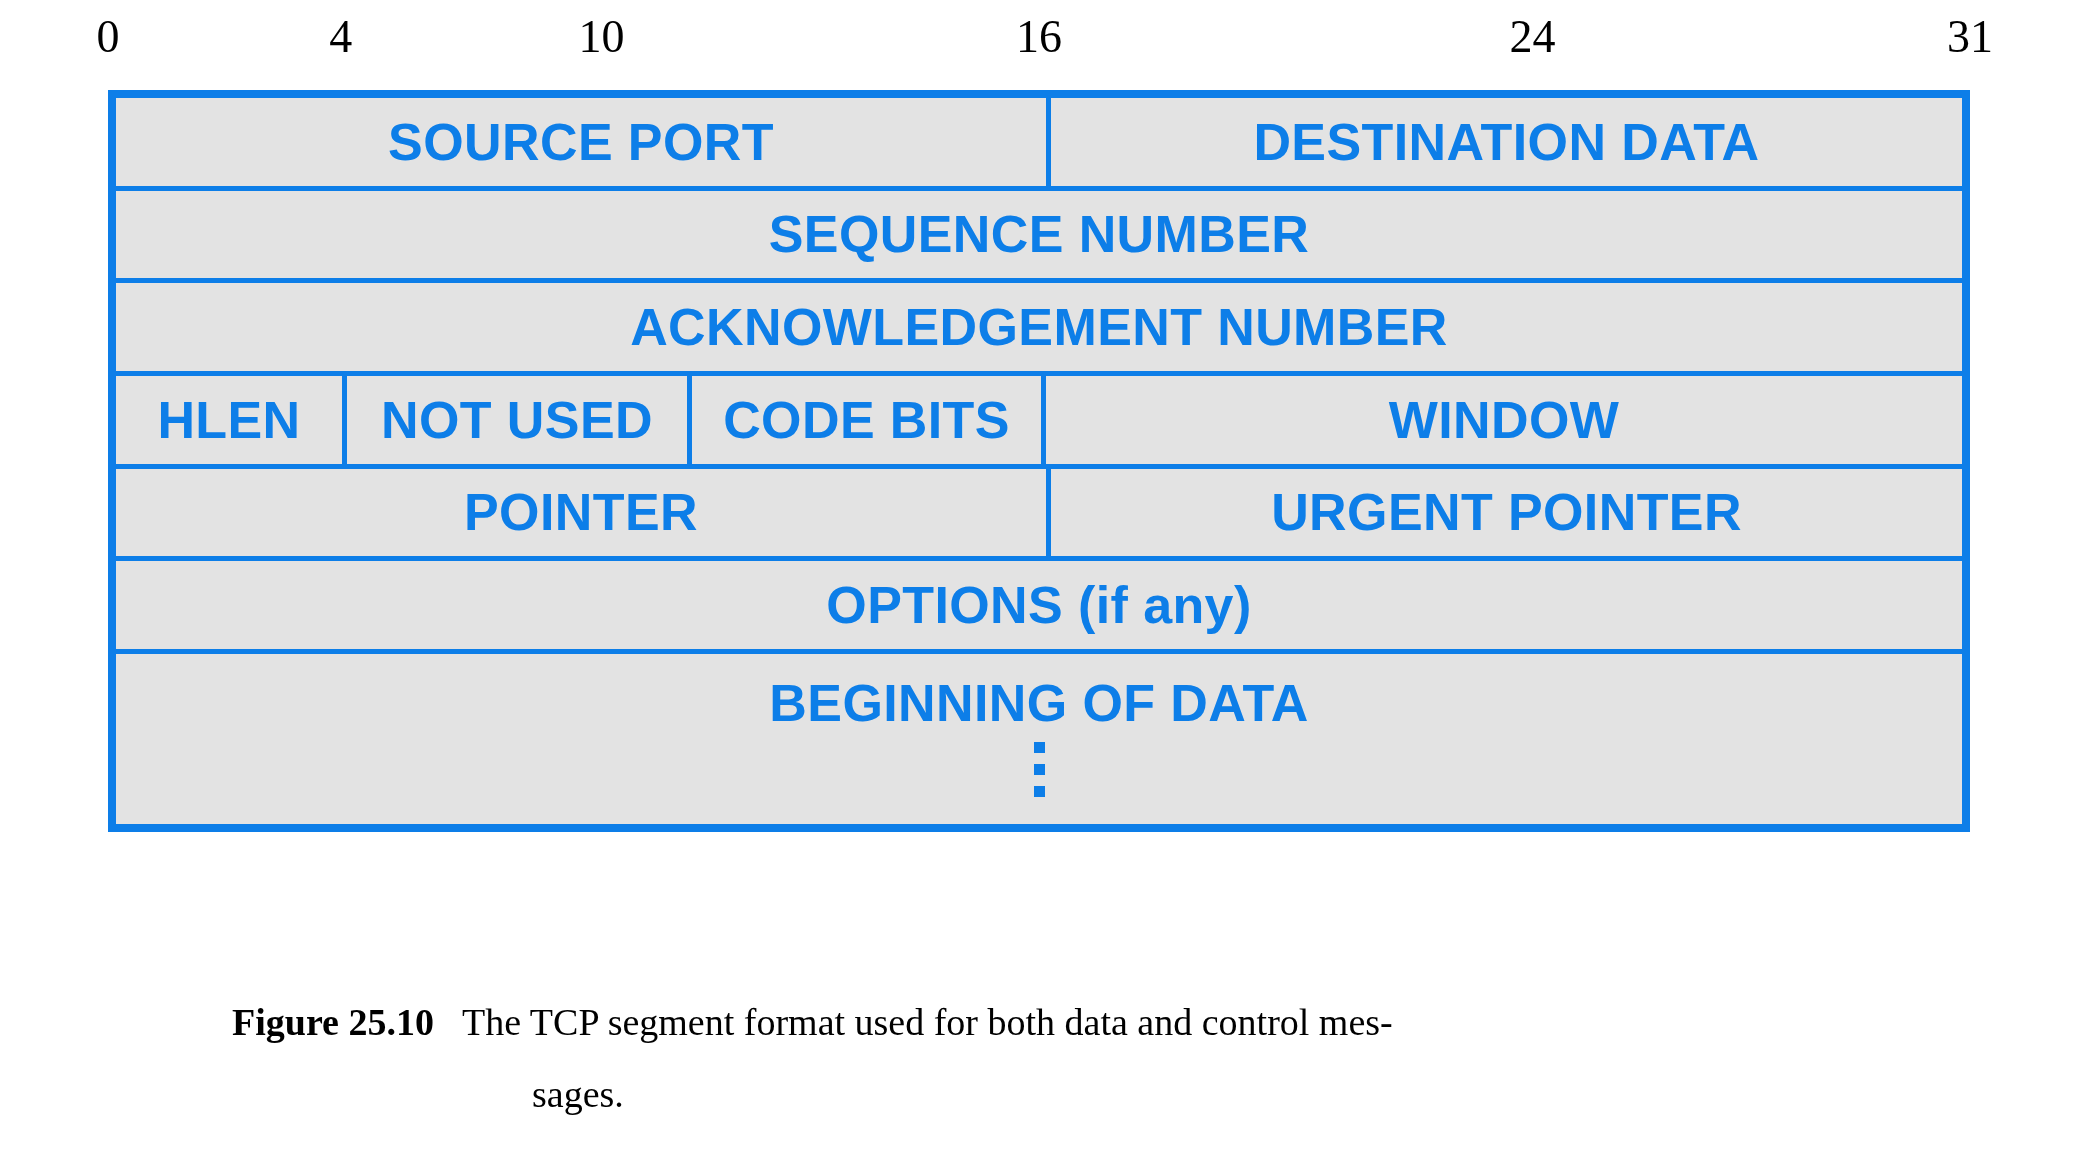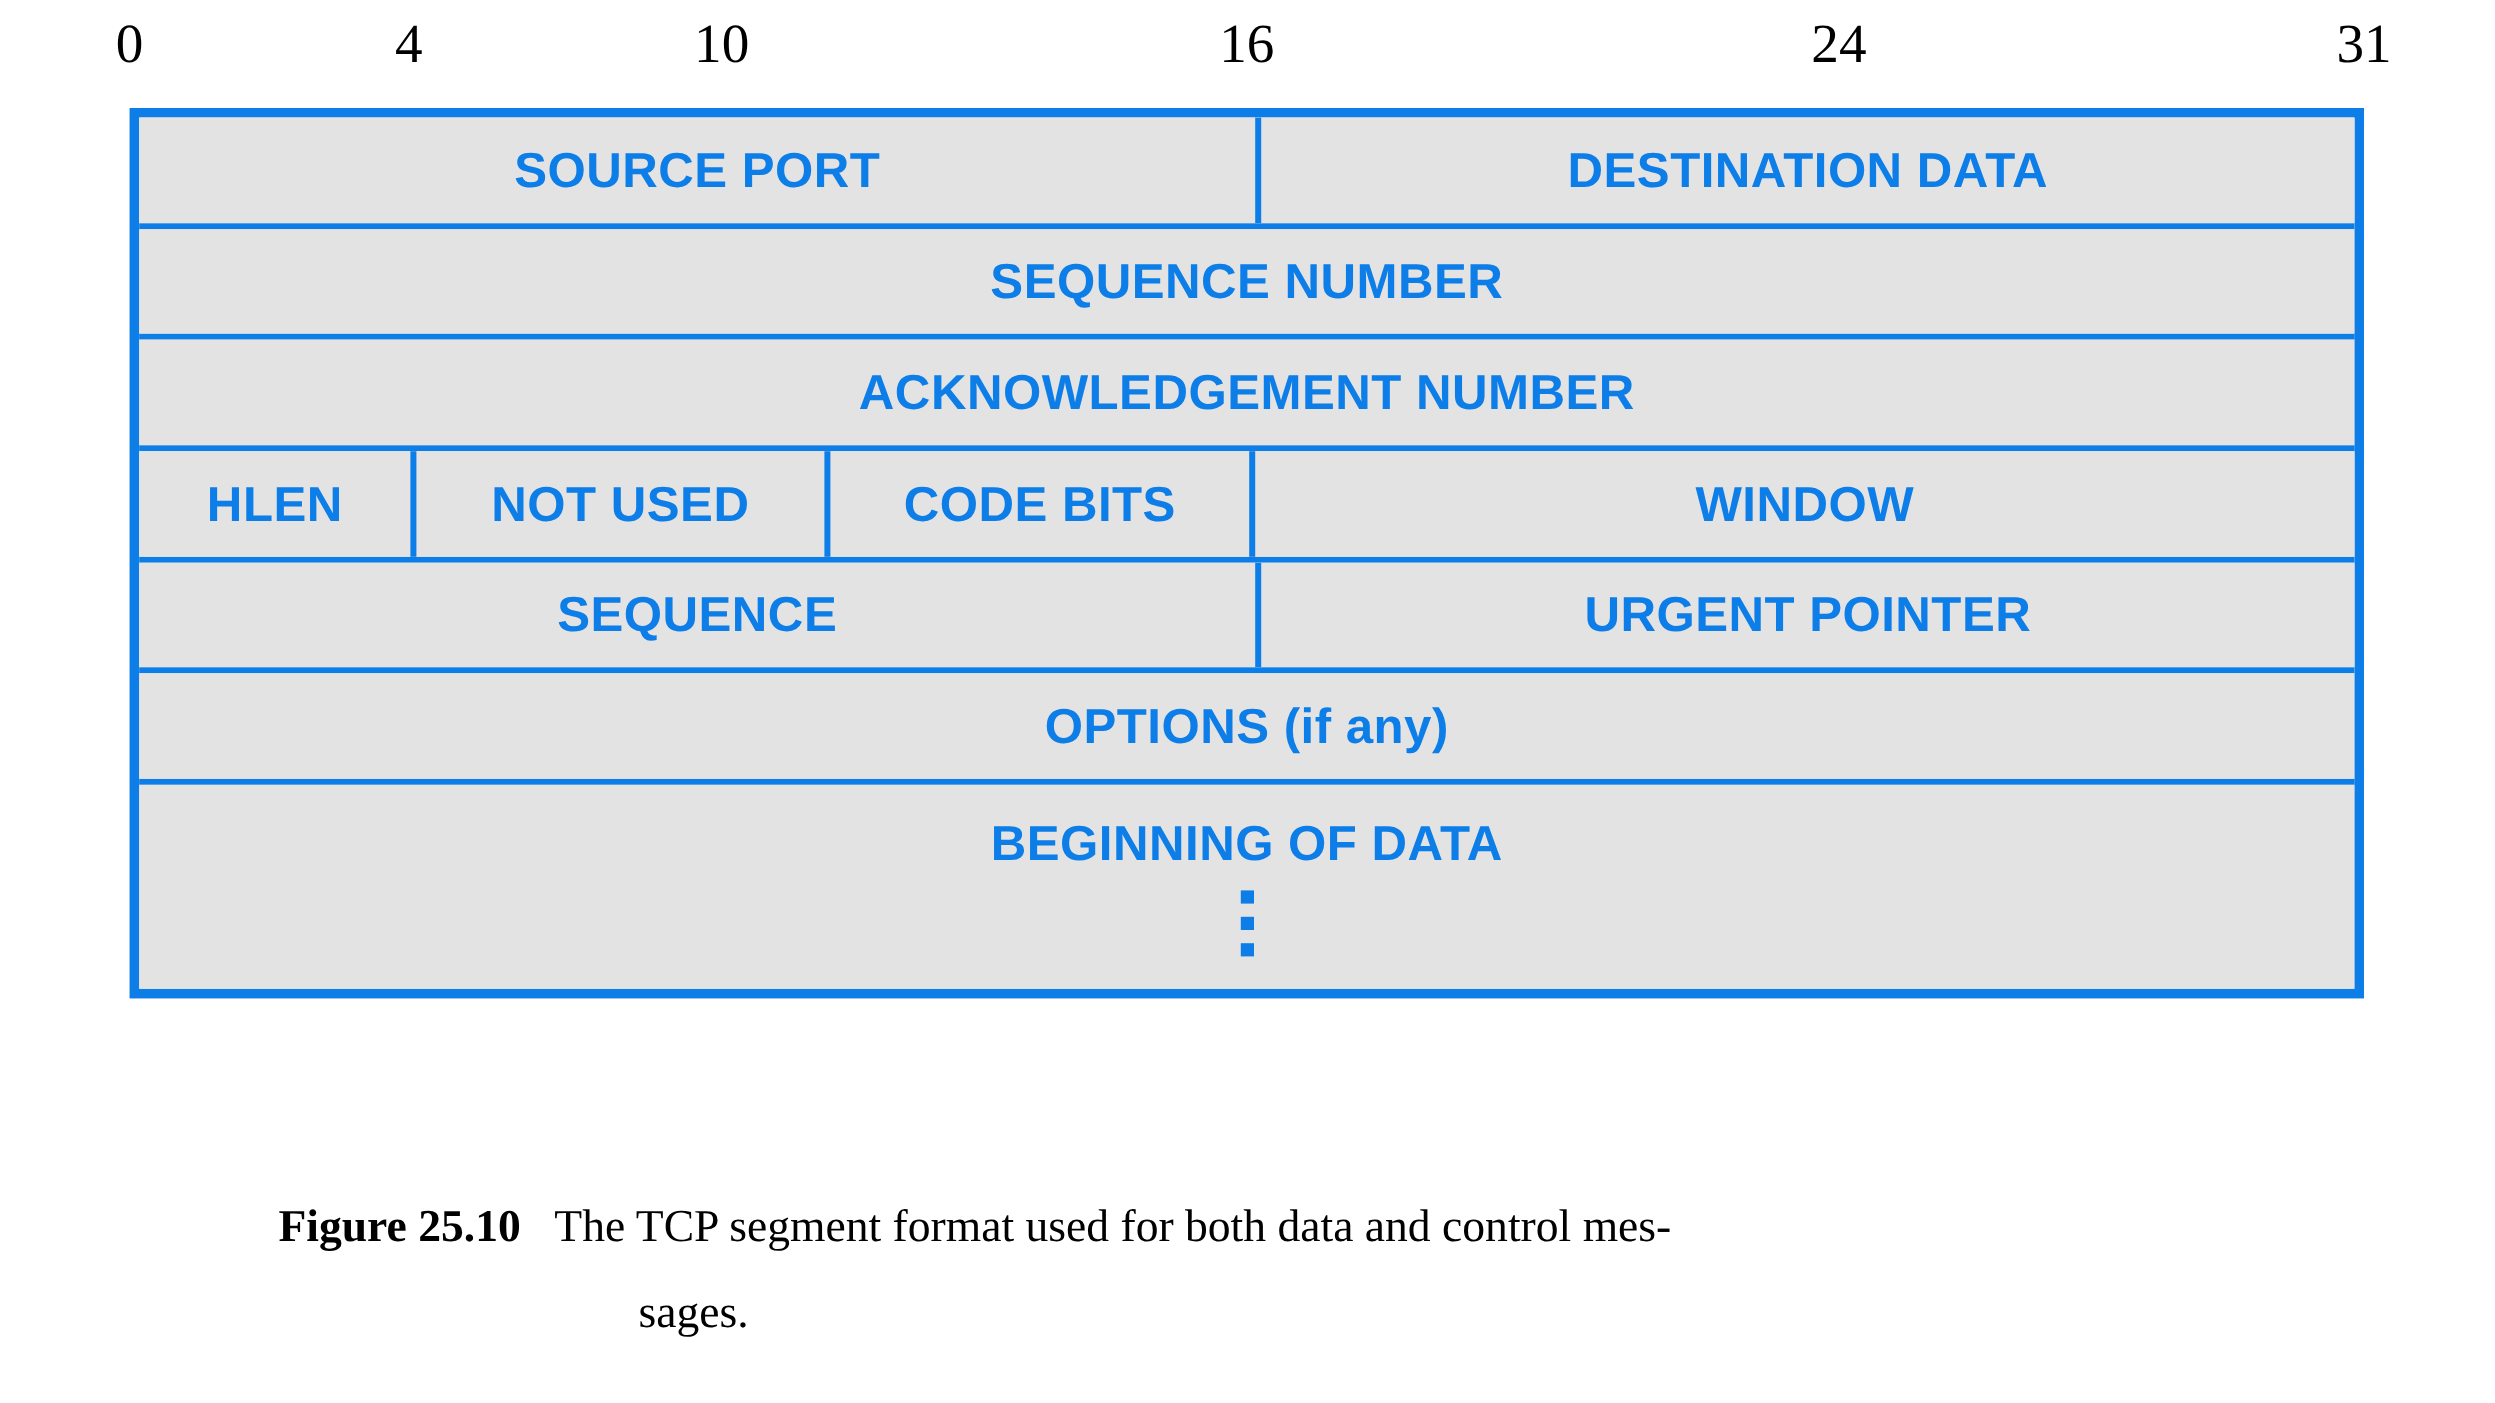--- a/index.html
+++ b/index.html
@@ -71,21 +71,21 @@
   }
   .pkt-cell {
     box-sizing: border-box;
     display: flex;
     flex-direction: column;
     align-items: center;
     justify-content: center;
     color: #0d7ee8;
     font-family: "Liberation Sans", sans-serif;
     font-weight: bold;
-    font-size: 41px;
+    font-size: 52px;
     letter-spacing: 0.4px;
     white-space: nowrap;
     background: #e3e3e3;
   }
   .pkt-cell + .pkt-cell {
     border-left: 5px solid #0d7ee8;
   }
 
   
   .h-std { height: 93px; }
@@ -185,21 +185,21 @@
       <div class="pkt-cell w-codebits">
         <span class="data-label">CODE BITS</span>
       </div>
       <div class="pkt-cell w-window">
         <span class="data-label">WINDOW</span>
       </div>
     </div>
 
     <div class="pkt-row h-std">
       <div class="pkt-cell w-half-left">
-        <span class="data-label">SEQUENCE</span>
+        <span class="data-label">POINTER</span>
       </div>
       <div class="pkt-cell w-half-right">
         <span class="data-label">URGENT POINTER</span>
       </div>
     </div>
 
     <div class="pkt-row h-std">
       <div class="pkt-cell w-full">
         <span class="data-label">OPTIONS (if any)</span>
       </div>

